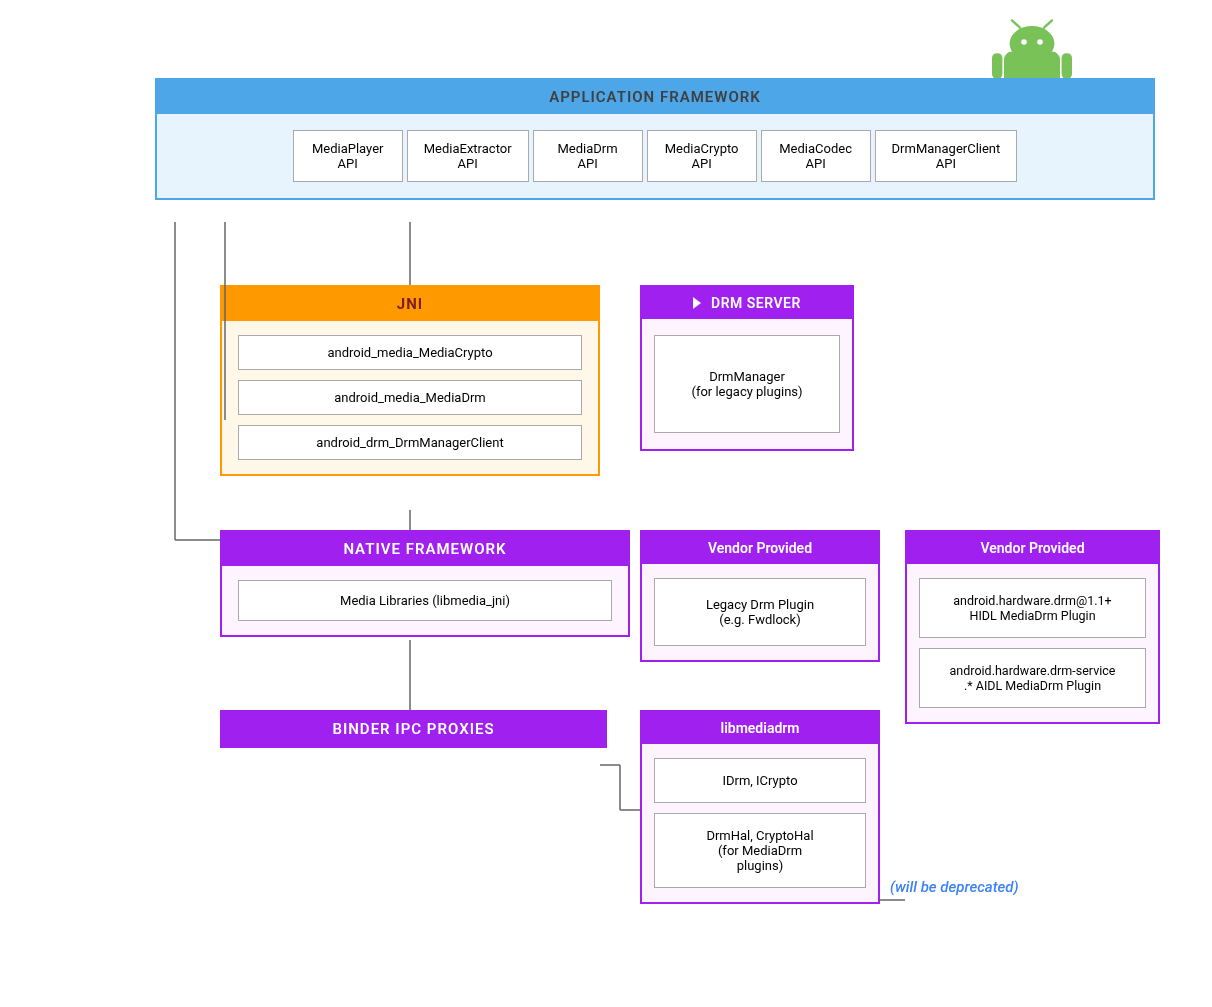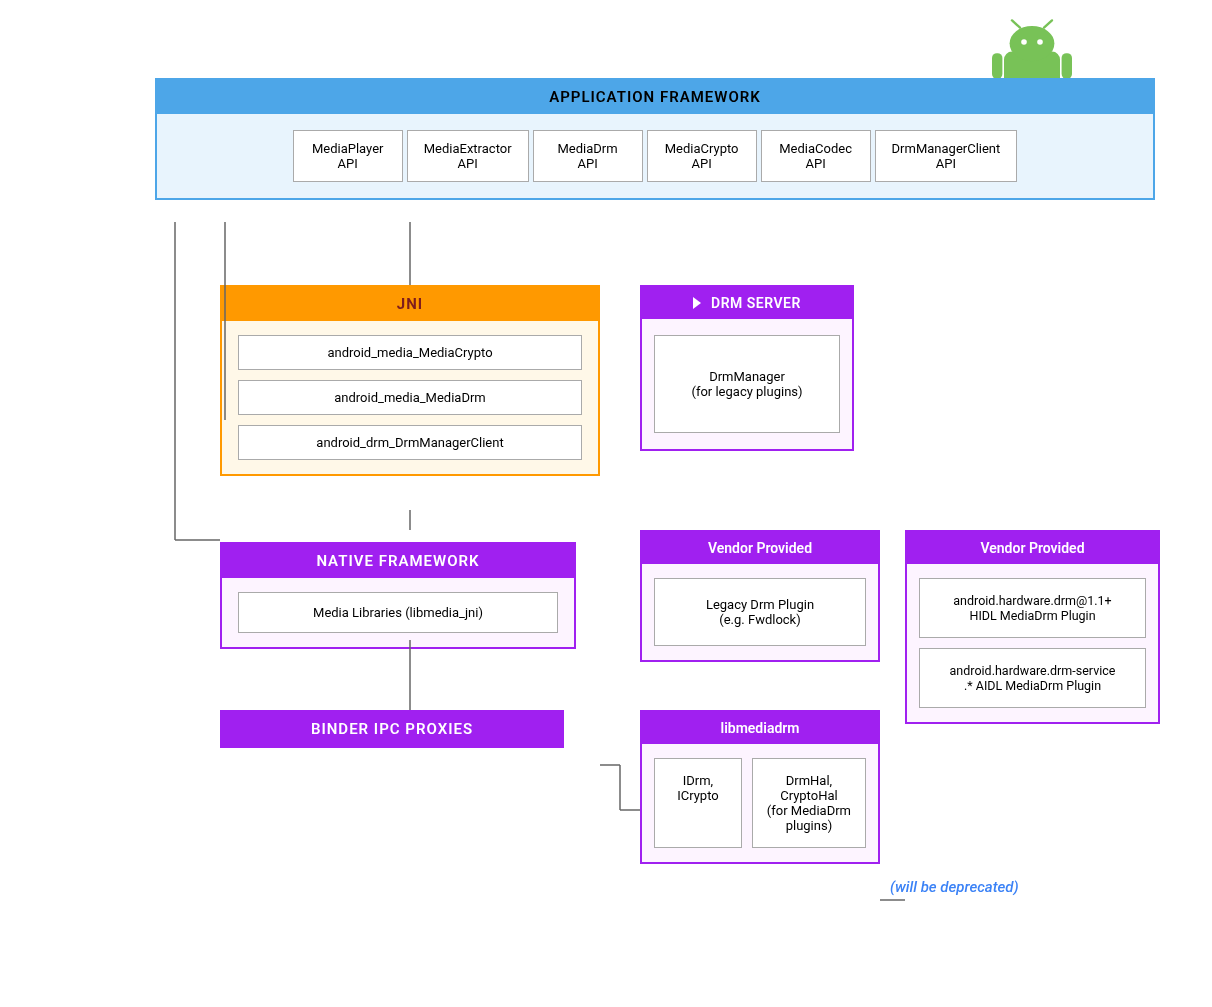--- a/index.html
+++ b/index.html
@@ -31,21 +31,21 @@
     .app-framework {
       position: absolute;
       top: 78px;
       left: 155px;
       width: 1000px;
       background: #4da6e8;
       border: 2px solid #4da6e8;
     }
     .app-framework-header {
       background: #4da6e8;
-      color: #000000;
+      color: #404040;
       text-align: center;
       font-size: 15px;
       font-weight: 600;
       letter-spacing: 1px;
       padding: 8px 0;
     }
     .app-framework-body {
       background: #e8f4fd;
       padding: 16px 20px;
       display: flex;
@@ -135,24 +135,23 @@
       text-align: center;
       padding: 33px 12px;
       font-size: 13px;
     }
 
     
     .native-fw-box {
       position: absolute;
       top: 530px;
       left: 220px;
-      width: 356px;
-      border: 2px solid #a020f0;
-      background: #fff;
-      margin-top: 12px;
+      width: 410px;
+      border: 2px solid #a020f0;
+      background: #fff;
     }
     .native-fw-header {
       background: #a020f0;
       color: #fff;
       text-align: center;
       font-size: 15px;
       font-weight: 600;
       letter-spacing: 1px;
       padding: 8px 0;
     }
@@ -227,21 +226,21 @@
       text-align: center;
       padding: 14px 12px;
       font-size: 12.5px;
     }
 
     
     .binder-box {
       position: absolute;
       top: 710px;
       left: 220px;
-      width: 344px;
+      width: 387px;
       border: 2px solid #a020f0;
       background: #fff;
     }
     .binder-header {
       background: #a020f0;
       color: #fff;
       text-align: center;
       font-size: 15px;
       font-weight: 600;
       letter-spacing: 1px;
@@ -273,20 +272,21 @@
       color: #fff;
       text-align: center;
       font-size: 14px;
       font-weight: 600;
       padding: 8px 0;
     }
     .libmedia-body {
       background: #fdf4ff;
       padding: 14px 12px;
       display: flex;
+      flex-direction: column;
       gap: 10px;
     }
     .libmedia-item {
       border: 1.5px solid #aaa;
       background: #fff;
       text-align: center;
       padding: 14px 12px;
       font-size: 13px;
     }
 

